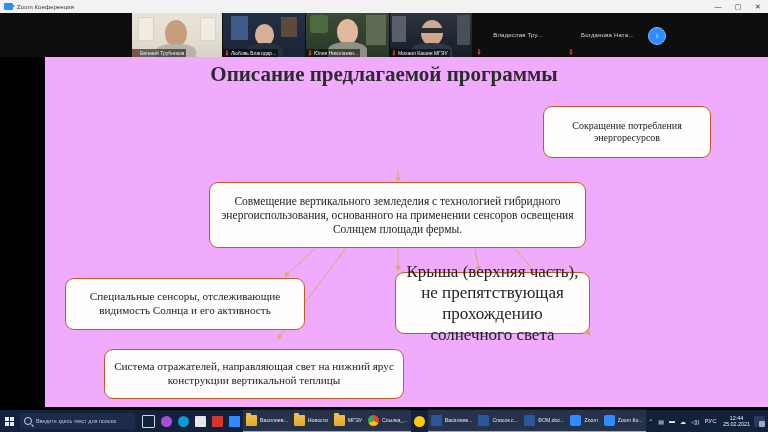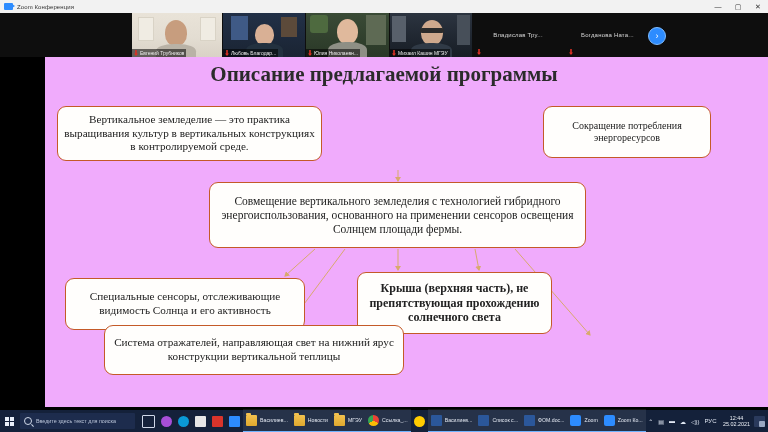--- a/index.html
+++ b/index.html
@@ -74,22 +74,22 @@
     position:absolute;box-sizing:border-box;
     border:1.3px solid #c45a28;border-radius:9px;background:#fffefc;
     font-family:"Liberation Serif",serif;color:#222;
     display:flex;align-items:center;justify-content:center;text-align:center;
     line-height:1.24;padding:3px 6px;
   }
   #n-vertical{left:12px;top:49px;width:265px;height:55px;font-size:11.2px;}
   #n-reduce{left:498px;top:49px;width:168px;height:52px;font-size:10px;}
   #n-combine{left:164px;top:125px;width:377px;height:66px;font-size:11.5px;}
   #n-sensors{left:20px;top:221px;width:240px;height:52px;font-size:11.2px;}
-  #n-roof{left:312px;top:215px;width:195px;height:62px;font-size:12px;font-weight:bold;}
-  #n-reflect{left:59px;top:268px;width:300px;height:50px;font-size:11.2px;}
+  #n-roof{left:350px;top:215px;width:195px;height:62px;font-size:17px;}
+  #n-reflect{left:59px;top:292px;width:300px;height:50px;font-size:11.2px;}
   #n-auto{left:371px;top:280px;width:290px;height:62px;font-size:11.2px;}
 
   
   #sun{position:absolute;left:268px;top:40px;width:222px;height:82px;}
   #sun svg{display:block;}
   #sun-label{
     position:absolute;left:0;top:0;width:222px;height:82px;
     display:flex;align-items:center;justify-content:center;
     font-family:"Liberation Serif",serif;font-weight:bold;font-size:11.5px;color:#1c1c1c;
   }
@@ -227,21 +227,20 @@
         <line x1="353" y1="113" x2="353" y2="124"></line>
         <line x1="270" y1="192" x2="240" y2="219"></line>
         <line x1="353" y1="192" x2="353" y2="213"></line>
         <line x1="430" y1="192" x2="434" y2="213"></line>
         <line x1="300" y1="192" x2="233" y2="282"></line>
         <line x1="470" y1="192" x2="545" y2="278"></line>
       </g>
     </svg>
 
 
-    <div class="node" id="n-vertical">Вертикальное земледелие — это практика выращивания культур в вертикальных конструкциях в контролируемой среде.</div>
     <div class="node" id="n-reduce">Сокращение потребления энергоресурсов</div>
     <div class="node" id="n-sensors">Специальные сенсоры, отслеживающие видимость Солнца и его активность</div>
     <div class="node" id="n-combine">Совмещение вертикального земледелия с технологией гибридного энергоиспользования, основанного на применении сенсоров освещения Солнцем площади фермы.</div>
     <div class="node" id="n-roof">Крыша (верхняя часть), не препятствующая прохождению солнечного света</div>
     <div class="node" id="n-reflect">Система отражателей, направляющая свет на нижний ярус конструкции вертикальной теплицы</div>
   </div>
 </div>
 
 <div id="taskbar">
   <div id="start-btn">

